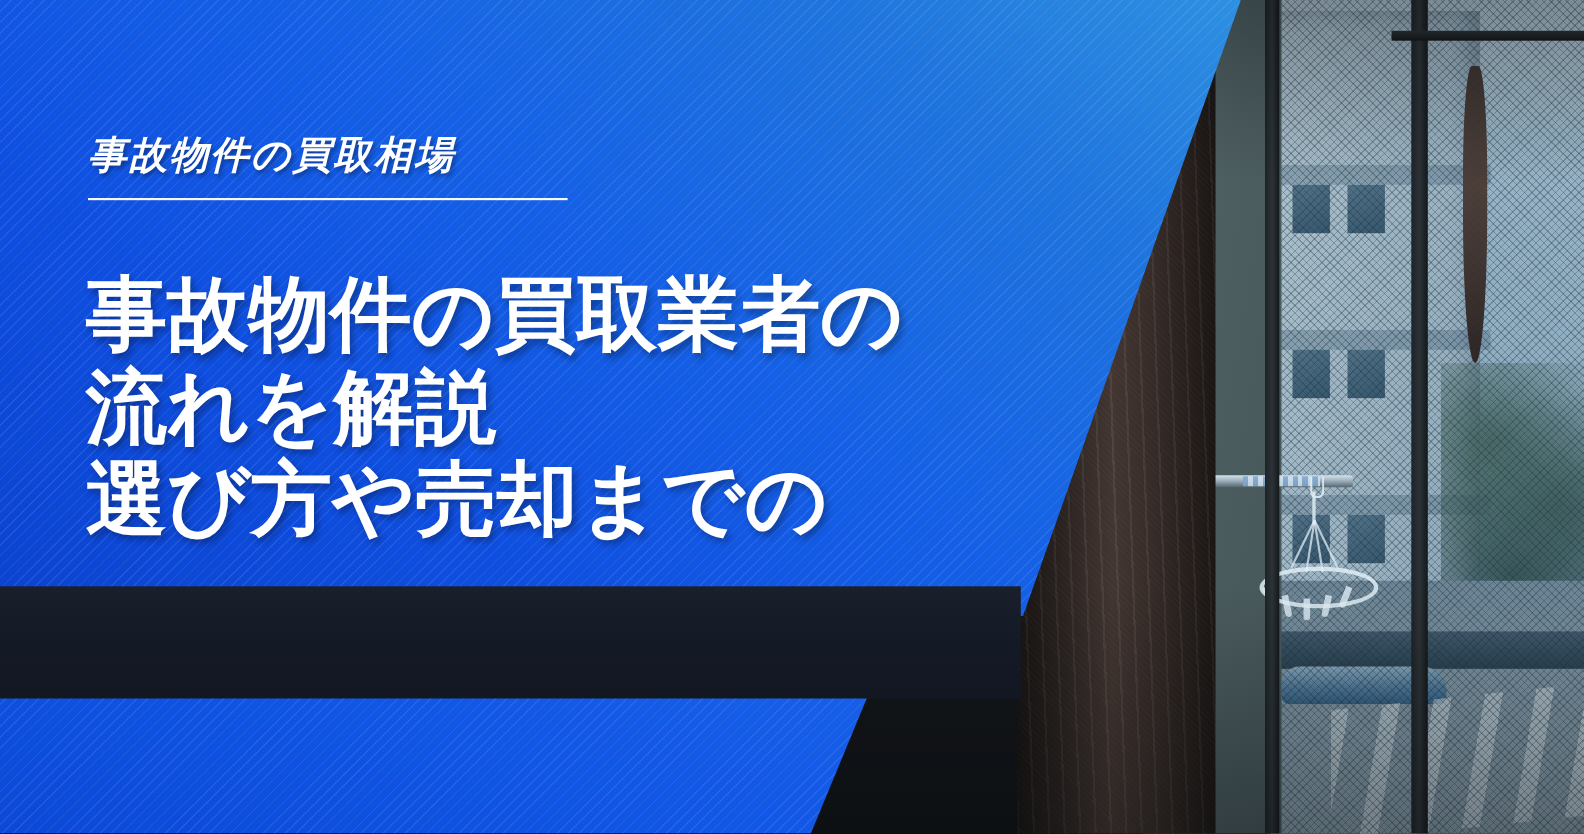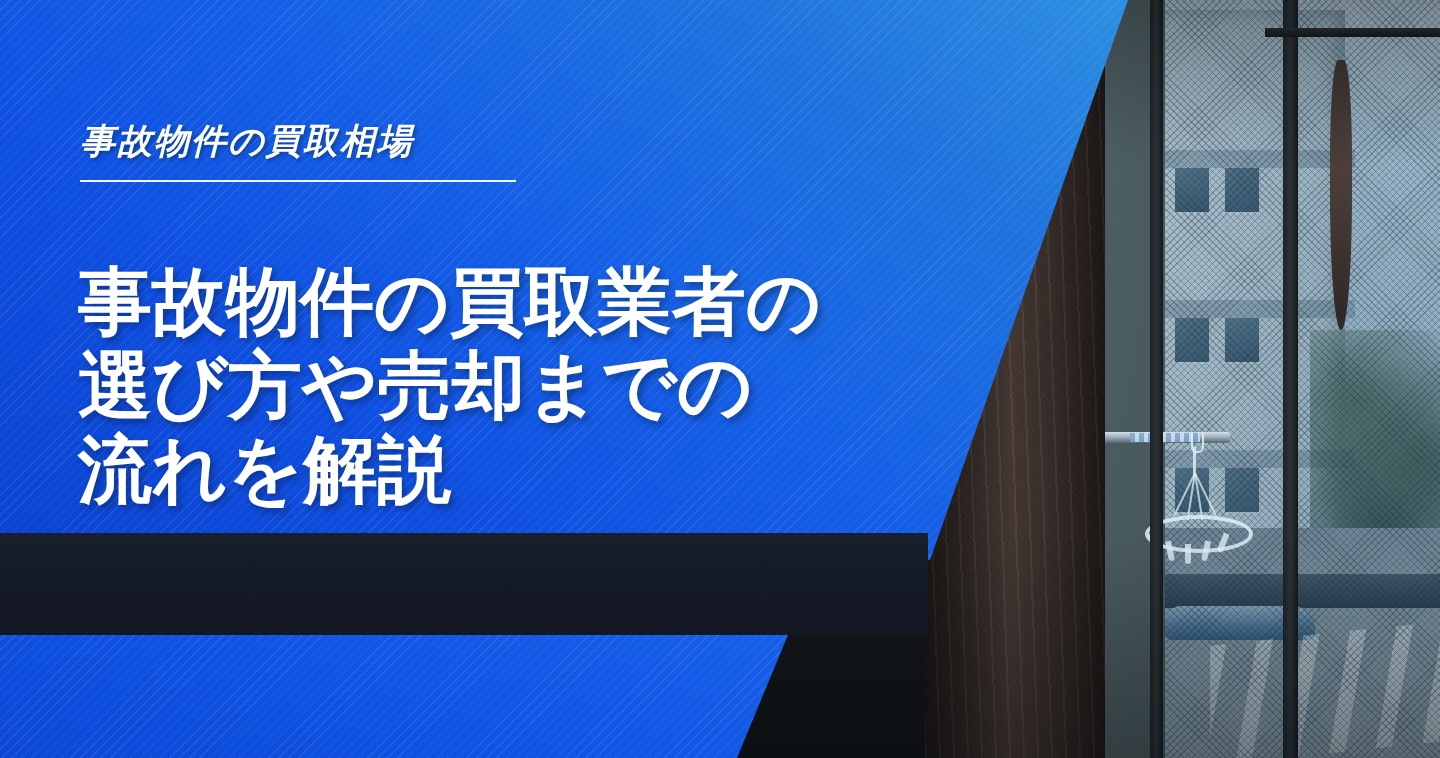--- a/index.html
+++ b/index.html
@@ -216,21 +216,21 @@
     white-space: nowrap;
   }
   .eyebrow-rule {
     position: absolute;
     left: 80px; top: 180px; width: 436px; height: 2px;
     background: #ffffff;
     opacity: .95;
   }
   .headline {
     position: absolute;
-    left: 78px; top: 210px;
+    left: 78px; top: 194px;
     width: 860px;
     font-size: 74px;
     line-height: 1.14;
     font-weight: 700;
     color: #ffffff;
     letter-spacing: 0px;
     text-shadow: 3px 4px 7px rgba(0,0,0,.32);
   }
   .headline-line { display: block; white-space: nowrap; }
   .subtitle {
@@ -305,17 +305,17 @@
 
   <div class="blue-main"></div>
   <div class="blue-lower"></div>
   <div class="dark-band"></div>
 
   <div class="eyebrow">事故物件の買取相場</div>
   <div class="eyebrow-rule"></div>
 
   <h1 class="headline">
     <span class="headline-line">事故物件の買取業者の</span>
+    <span class="headline-line">流れを解説</span>
     <span class="headline-line">選び方や売却までの</span>
-    <span class="headline-line">流れを解説</span>
   </h1>
 
 </div>
 
 </body></html>

